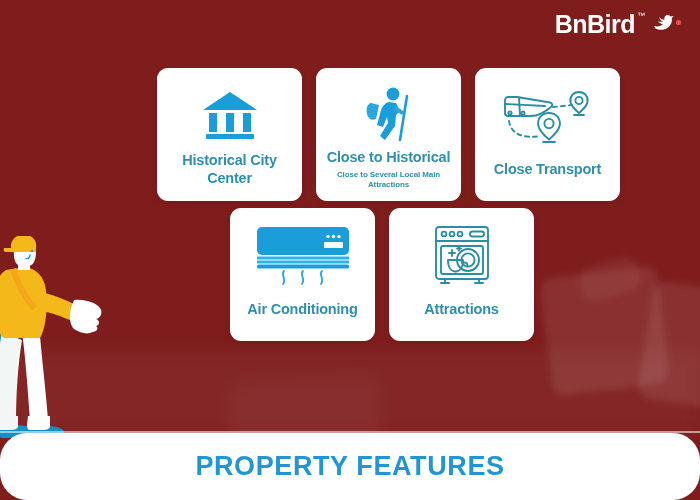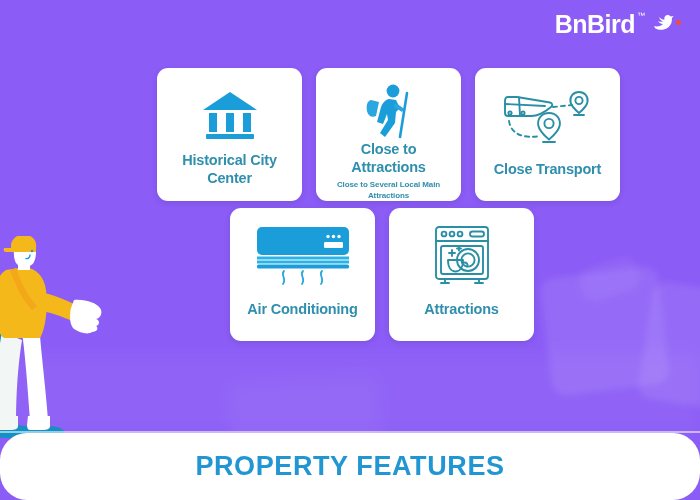--- a/index.html
+++ b/index.html
@@ -6,21 +6,21 @@
 
   html, body {
     width: 700px; height: 500px;
     overflow: hidden;
     font-family: "Liberation Sans", sans-serif;
   }
 
   .stage {
     position: relative;
     width: 700px; height: 500px;
-    background: #8b5cf6;
+    background: #7f1d1d;
     overflow: hidden;
   }
 
   
   .bg-photo {
     position: absolute;
     inset: 0;
     overflow: hidden;
     pointer-events: none;
   }
@@ -207,21 +207,21 @@
 
           <path d="M26 15 C21 16 18 21 17 27 L14 38 L20 40 L24 30 L25 36
                    L17 49 L22 53 L32 39 L33 28 L37 24 L33 16 Z" fill="#1b9dd9"></path>
 
           <path d="M32 19 C36 21 39 23 41 25 L39 28 C36 26 33 24 31 23 Z" fill="#2aa7e0"></path>
 
           <path d="M44 9 L37 53" stroke="#1b9dd9" stroke-width="2.6" stroke-linecap="round" fill="none"></path>
         </svg>
       </div>
       <div class="card-text">
-        <div class="card-title">Close to Attractions</div>
+        <div class="card-title">Close to Historical</div>
         <div class="card-sub">Close to Several Local Main Attractions</div>
       </div>
     </div>
 
     <div class="card">
       <div class="card-icon">
         <svg width="94" height="60" viewBox="0 0 94 60">
           <g fill="none" stroke="#2a8fa5" stroke-width="1.9" stroke-linecap="round" stroke-linejoin="round">
 
             <path d="M7 12 C5 12 4 13.5 4 16 L4 28 C4 30 5 31 7 31

